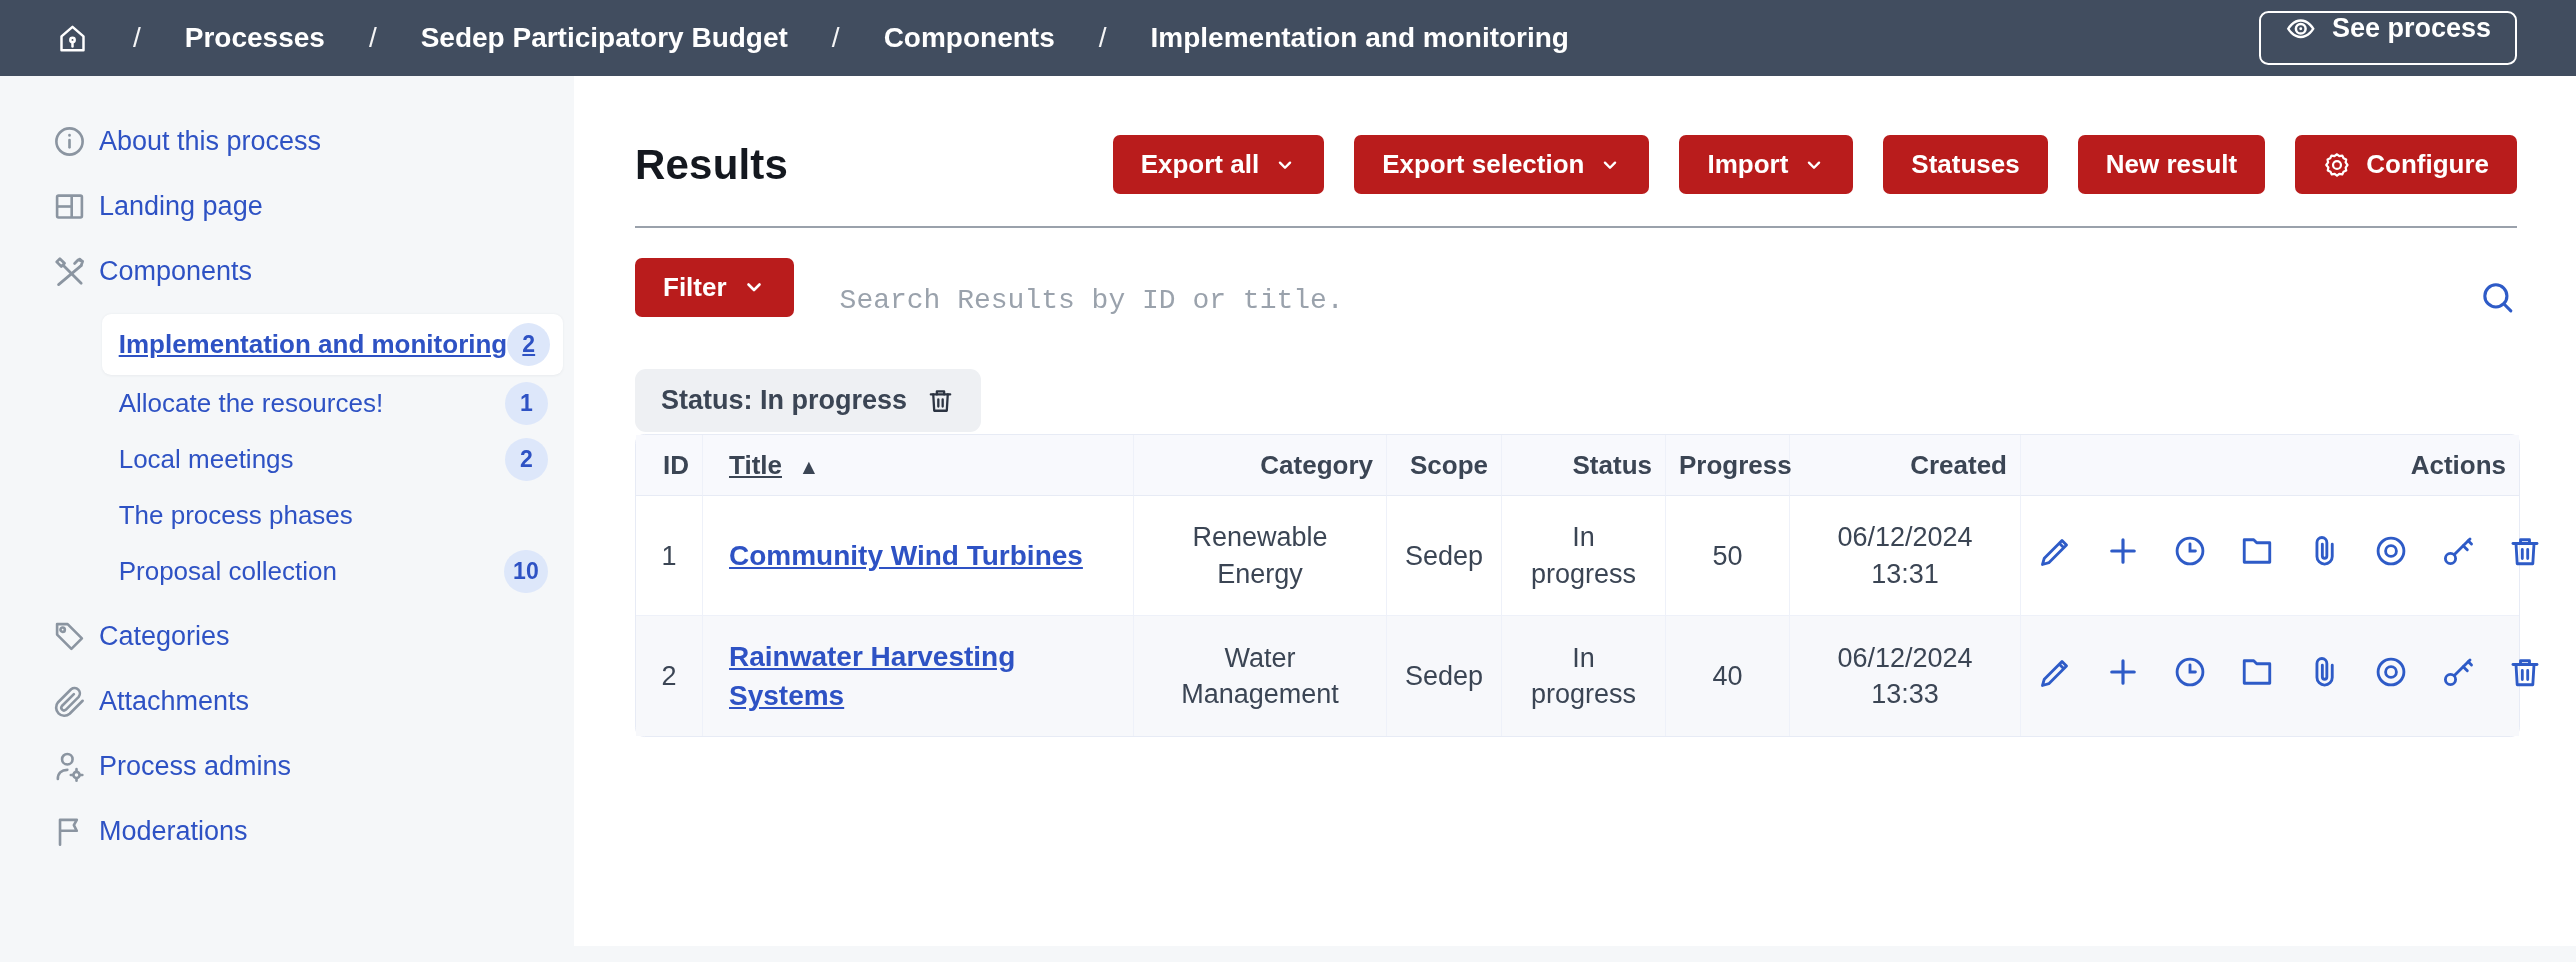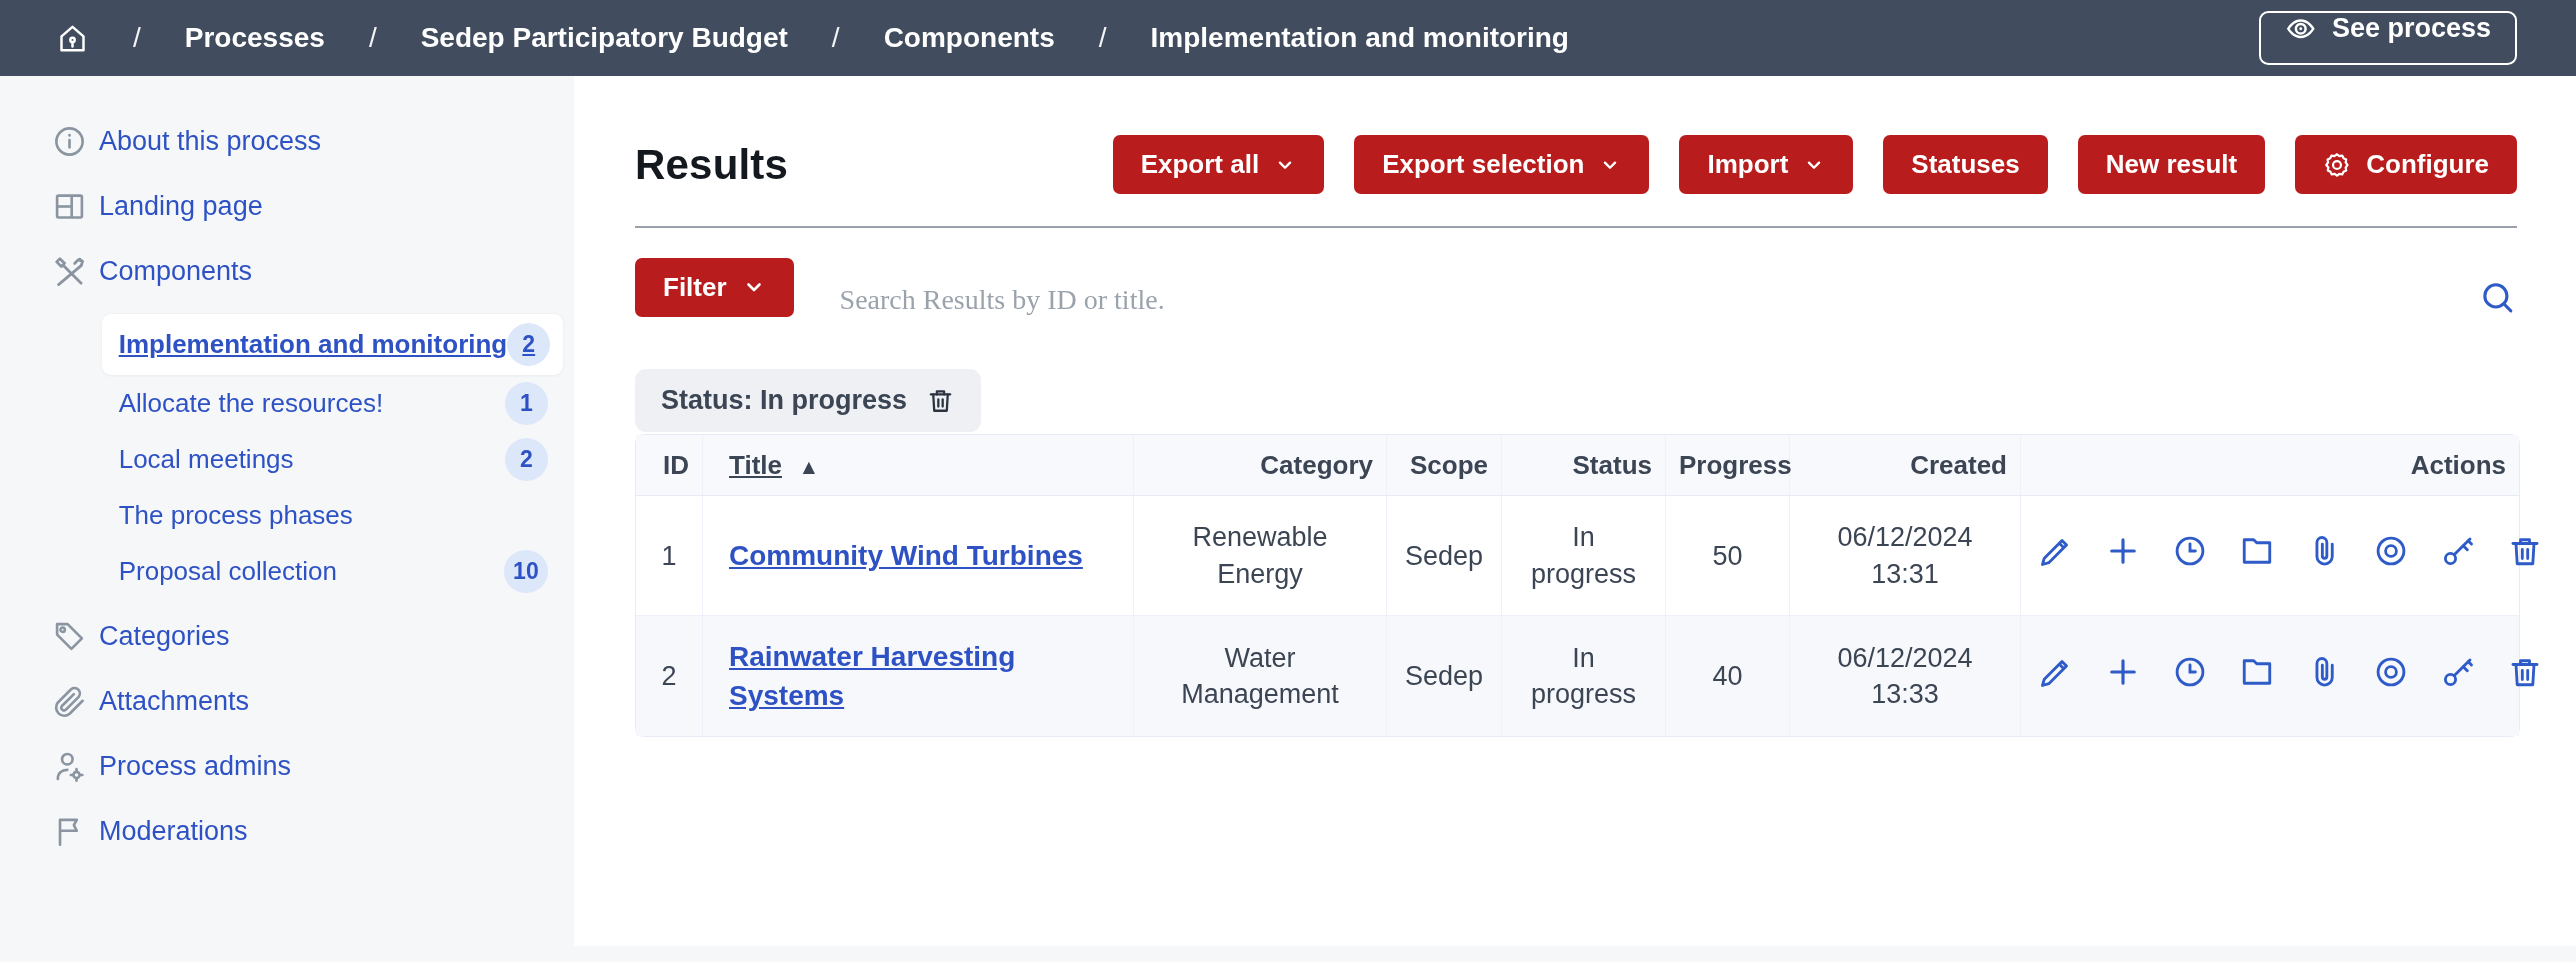--- a/index.html
+++ b/index.html
@@ -86,21 +86,21 @@
     font-size:26px; font-weight:700; font-family:inherit;
     cursor:pointer; white-space:nowrap;
   }
   .chev { display:inline-flex; }
   .divider { border:none; border-top:2.8px solid #9aa1ab; margin:31.5px 0 0 0; }
 
   .filter-row { margin-top:28px; display:flex; align-items:flex-end; height:61px; }
   .search-input {
     flex:1 1 auto; margin-left:44px;
     border:none; outline:none; background:transparent;
-    font-size:28px; color:#6d28d9; font-family:Liberation Serif, serif;
+    font-size:28px; color:#6d28d9; font-family:Liberation Mono, monospace;
   }
   .search-input::placeholder { color:#9aa2ac; opacity:1; }
   .search-btn { background:none; border:none; padding:0; margin-left:18.5px; cursor:pointer; color:#2e5bc7; display:inline-flex; }
 
   .chip-row { margin-top:52px; }
   .chip {
     display:inline-flex; align-items:center; gap:18.5px;
     background:#eef0f3; border-radius:11px;
     height:63px; padding:0 26px;
     font-size:27px; font-weight:700; color:#3b4554;

